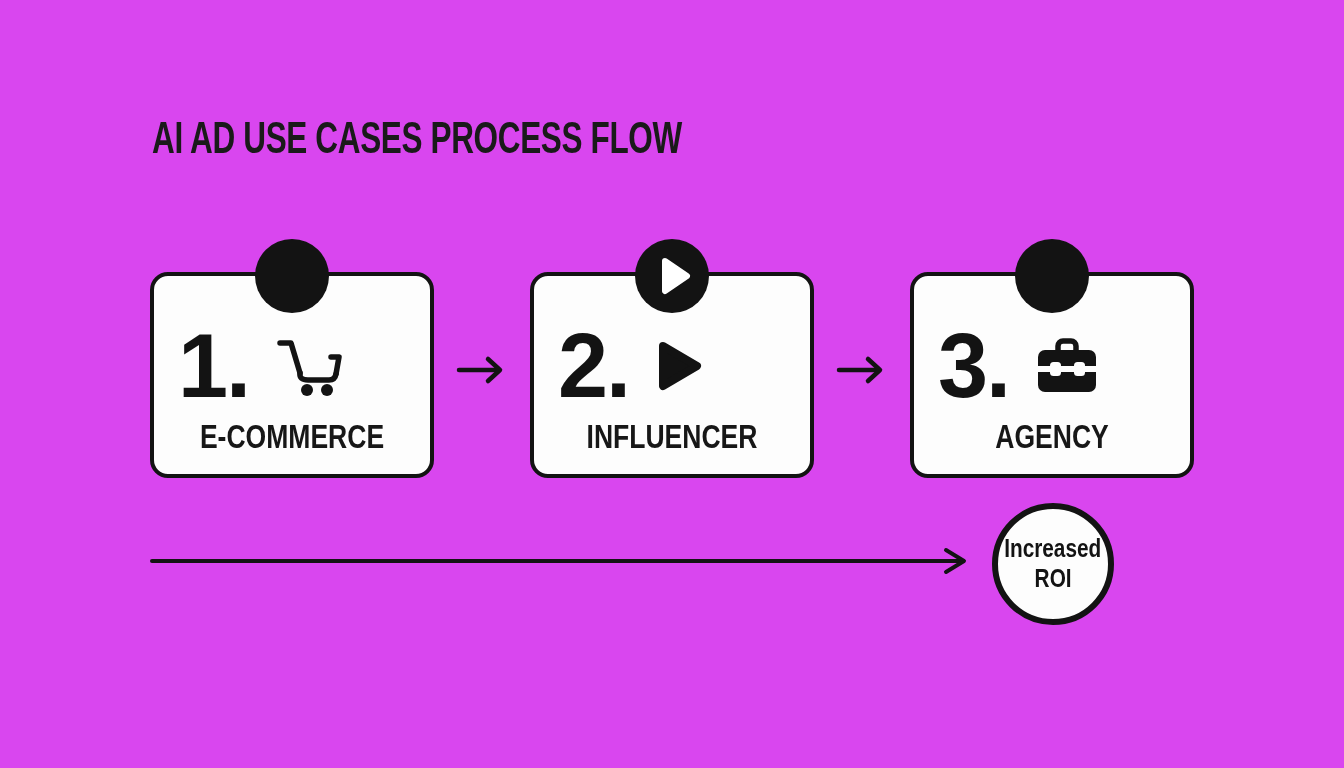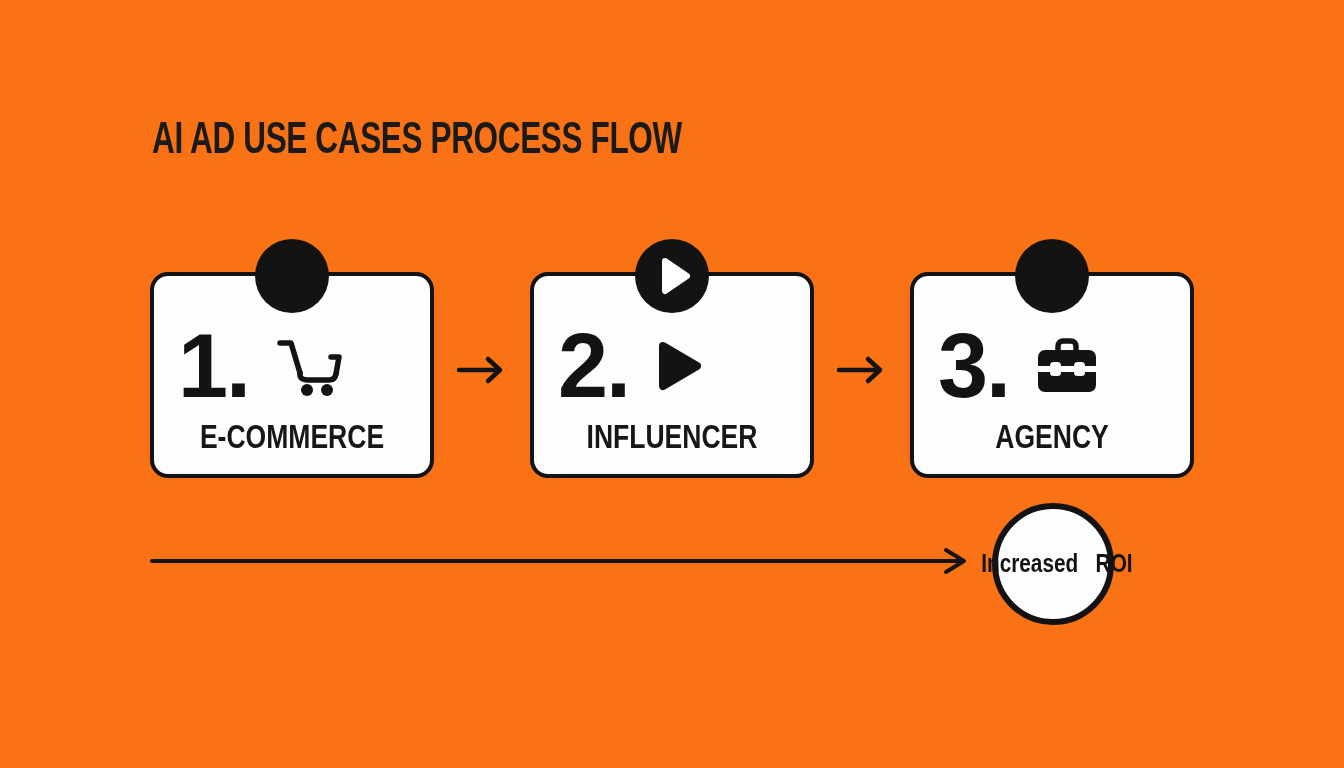--- a/index.html
+++ b/index.html
@@ -4,21 +4,21 @@
 <style>
   html, body {
     margin: 0;
     padding: 0;
     background: #ffffff;
   }
   .canvas {
     position: relative;
     width: 1344px;
     height: 768px;
-    background: #f97316;
+    background: #d946ef;
     font-family: "Liberation Sans", sans-serif;
     color: #141414;
     overflow: hidden;
   }
 
   .diagram-title {
     position: absolute;
     left: 152px;
     top: 112px;
     font-size: 45px;
@@ -108,21 +108,21 @@
     position: absolute;
     left: 992px;
     top: 503px;
     width: 122px;
     height: 122px;
     box-sizing: border-box;
     border: 6px solid #131313;
     border-radius: 50%;
     background: #fdfdfd;
     display: flex;
-    flex-direction: row;
+    flex-direction: column;
     align-items: center;
     justify-content: center;
   }
   .result-text {
     font-size: 26px;
     font-weight: 700;
     line-height: 1.15;
     text-align: center;
     color: #131313;
     transform: scaleX(0.8);

